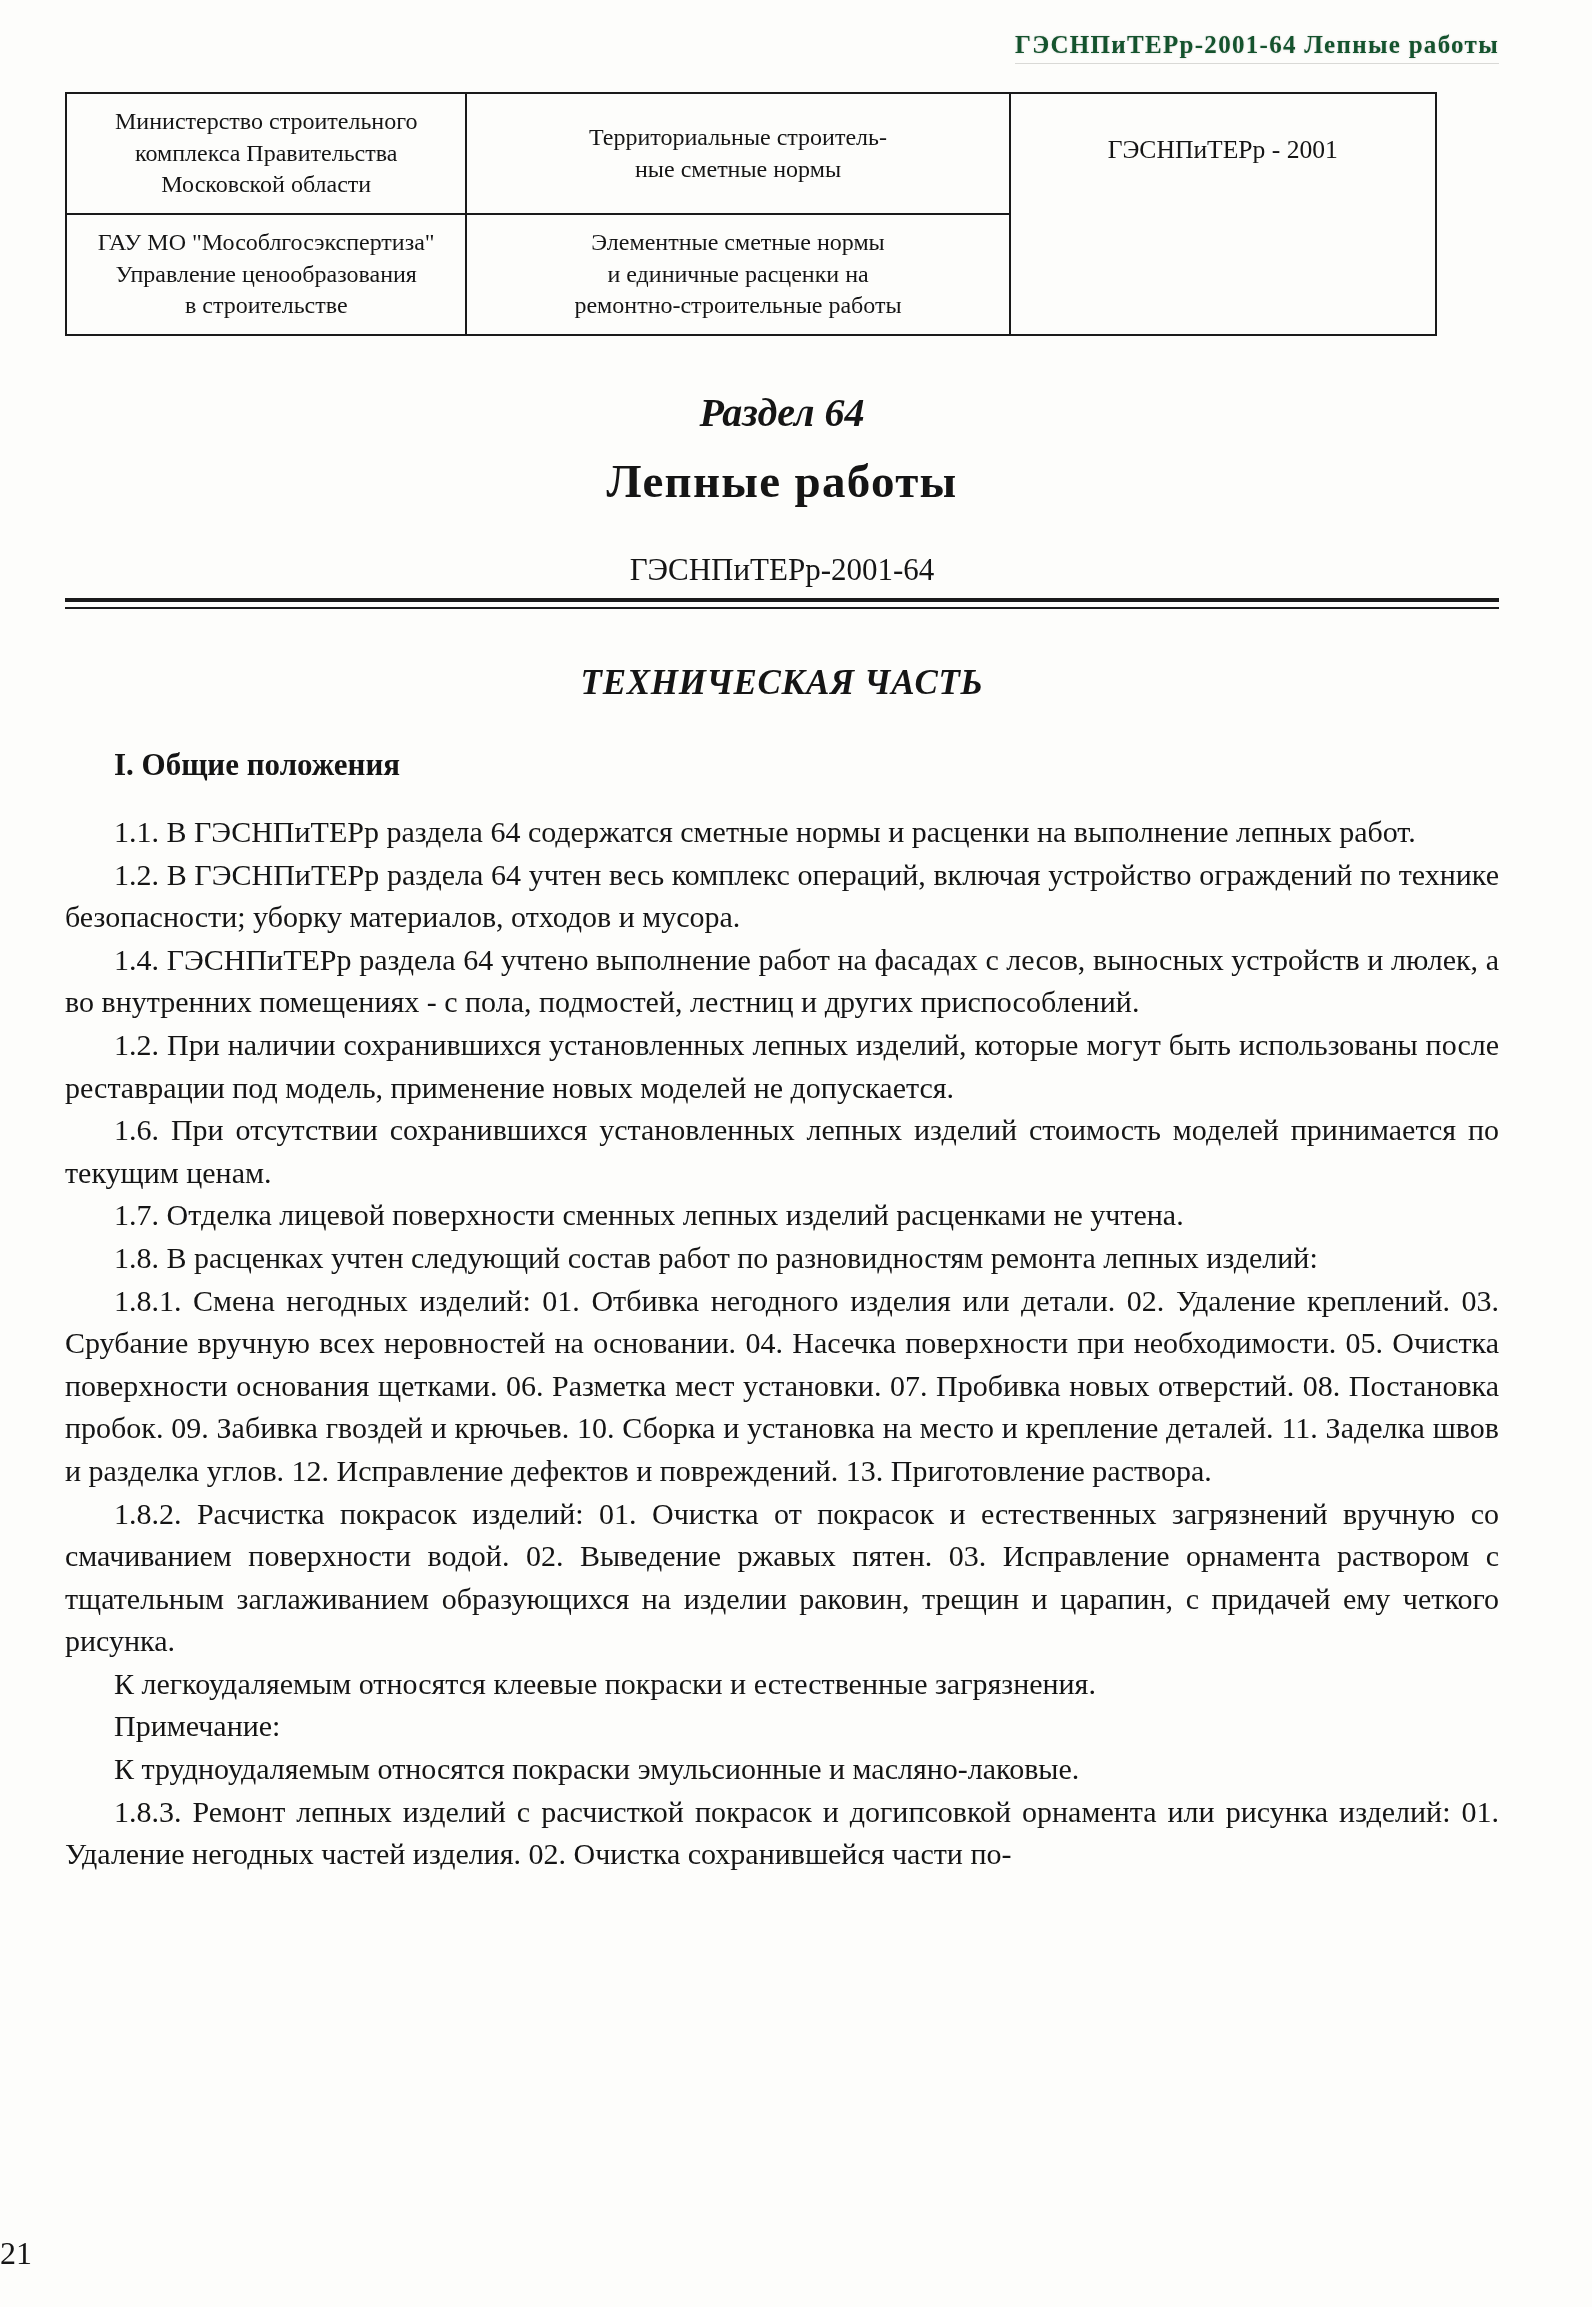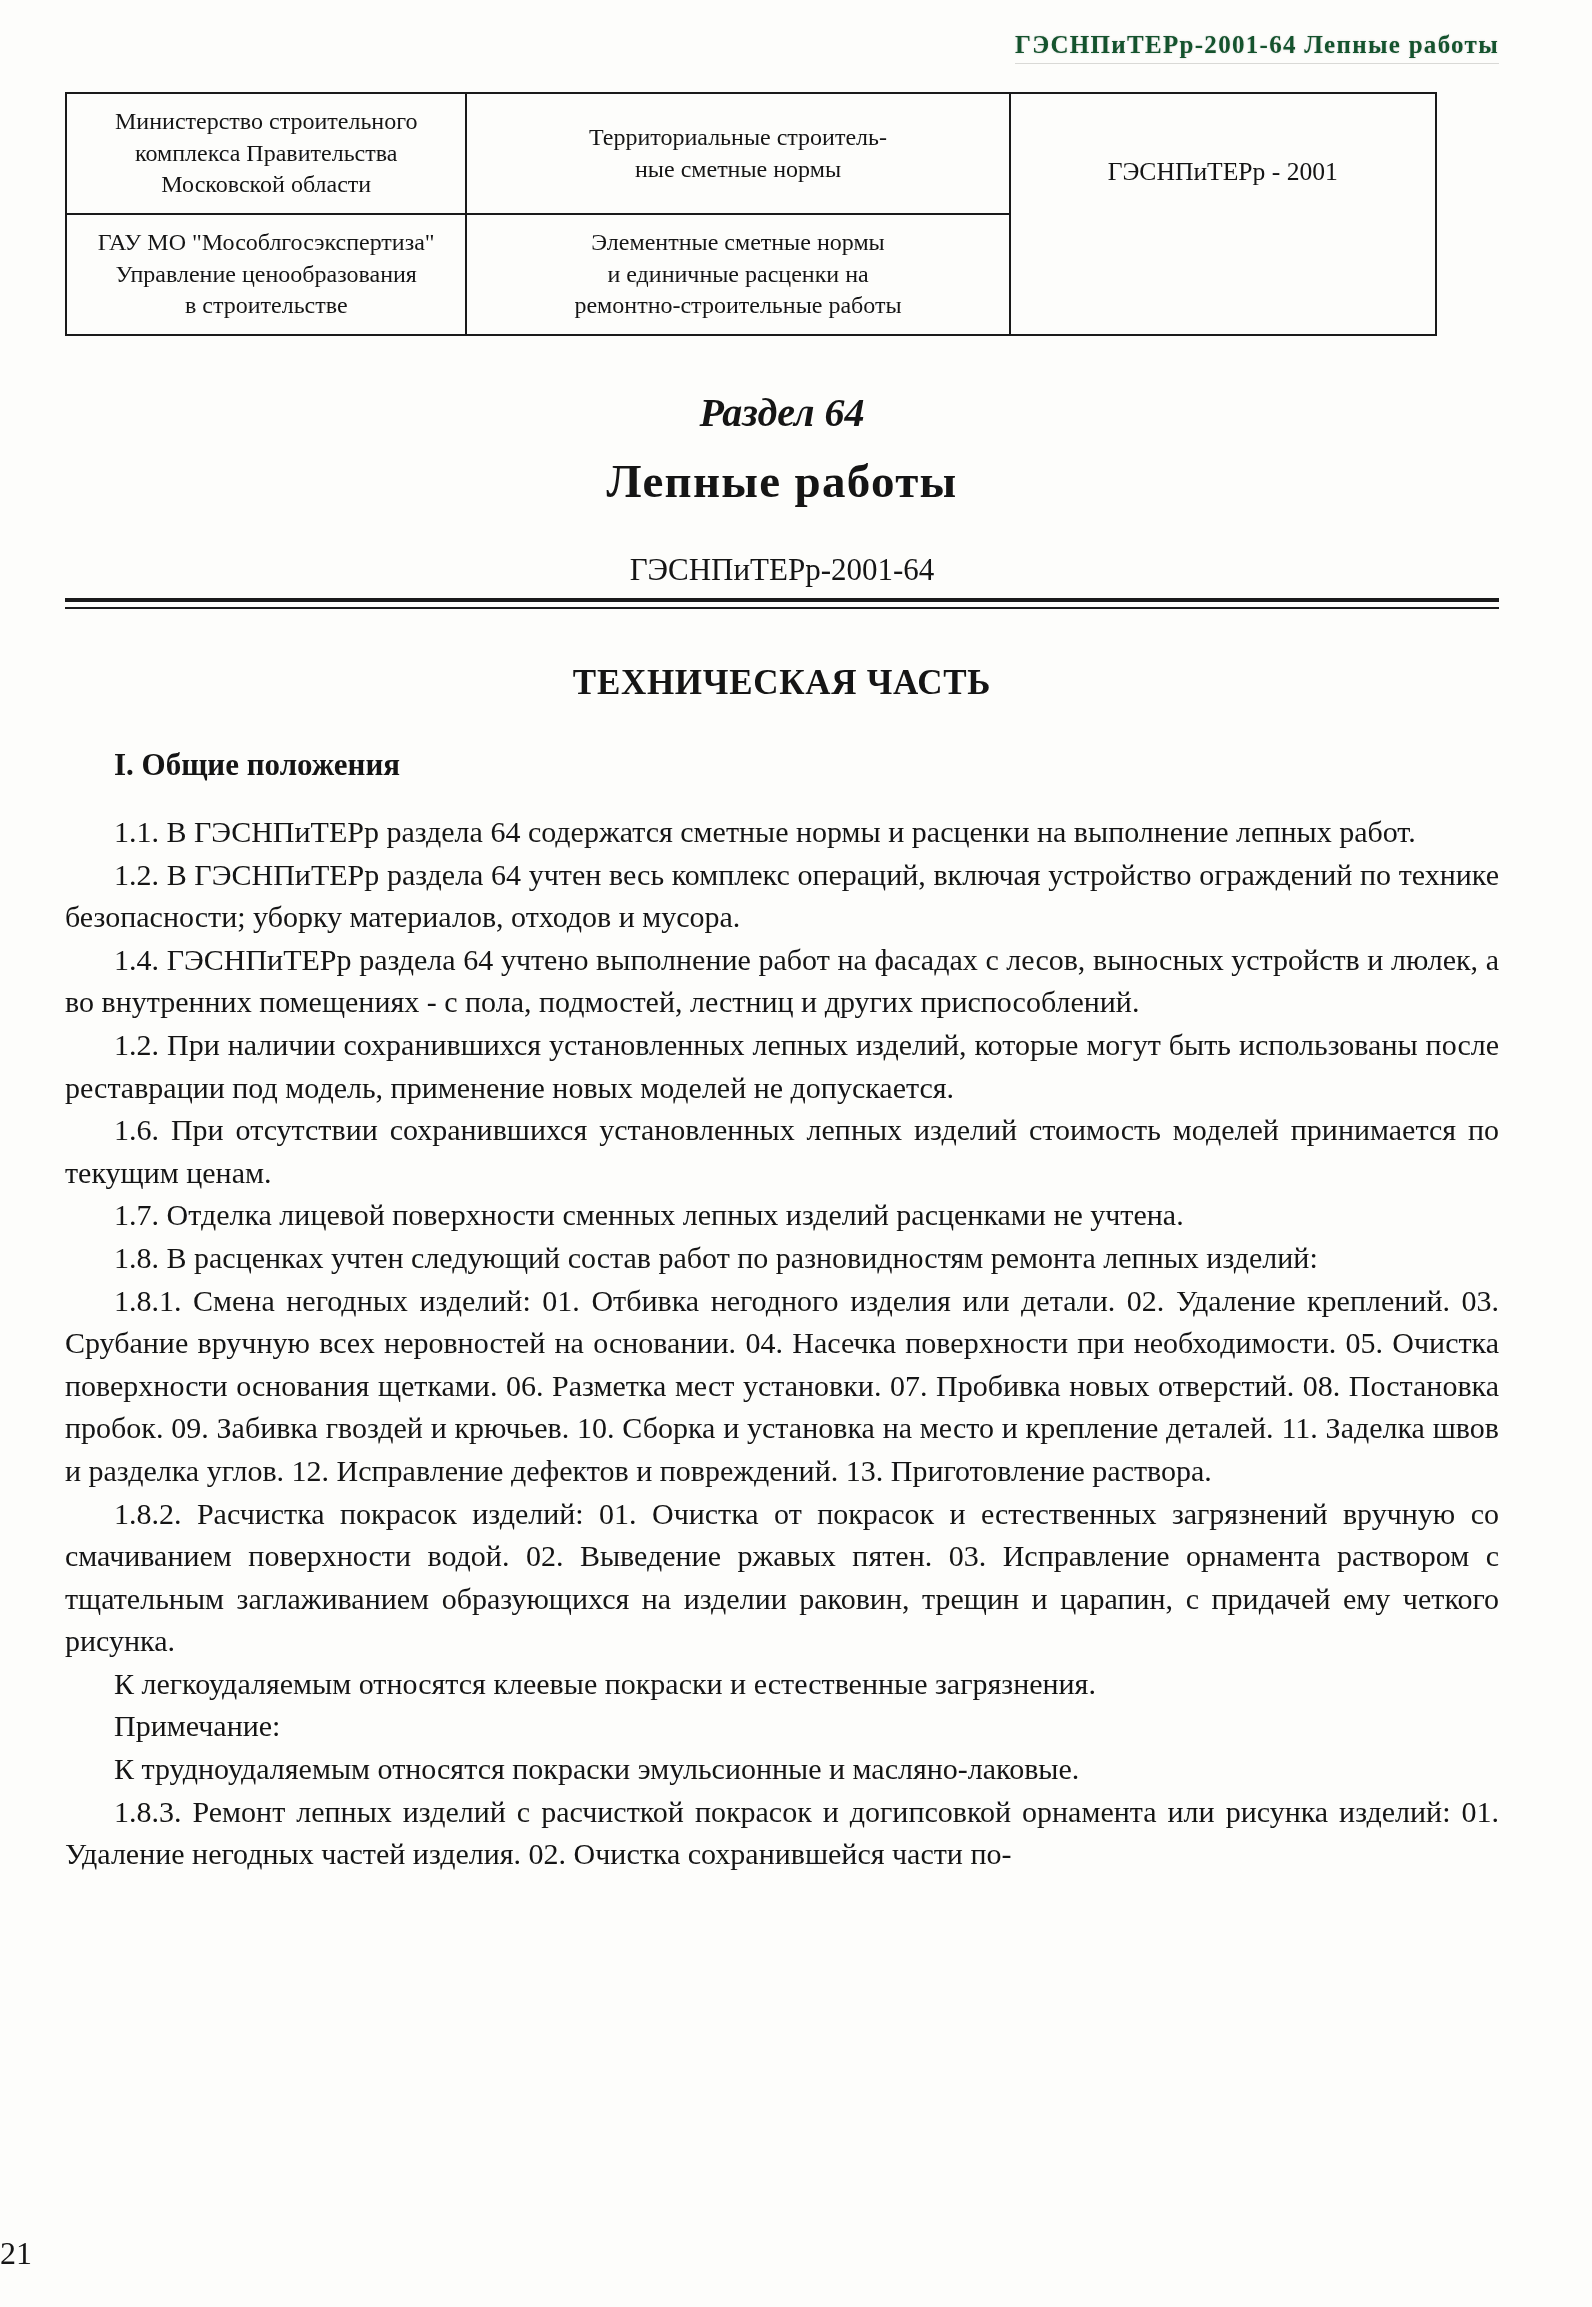--- a/index.html
+++ b/index.html
@@ -53,21 +53,21 @@
     text-align: center;
     vertical-align: middle;
     padding: 12px 12px;
     white-space: pre-line;
   }
   .header-table td.c1 { width: 29%; }
   .header-table td.c2 { width: 40%; }
   .header-table td.c3 {
     width: 31%;
     vertical-align: top;
-    padding-top: 61px;
+    padding-top: 39px;
     font-size: 25.6px;
   }
   
   .section-title {
     margin-top: 53px;
     text-align: center;
     font-size: 40px;
     font-weight: 700;
     font-style: italic;
   }
@@ -88,20 +88,21 @@
     margin-top: 10.8px;
     height: 4.7px;
     border-top: 4px solid #1b1b1b;
     border-bottom: 2px solid #1b1b1b;
   }
   .tech-heading {
     margin-top: 54px;
     text-align: center;
     font-size: 35px;
     font-weight: 700;
+    font-style: italic;
     letter-spacing: 0.7px;
   }
   .sub-heading {
     margin-top: 44px;
     margin-left: 49px;
     font-size: 31px;
     font-weight: 700;
   }
   
   .body-text {

